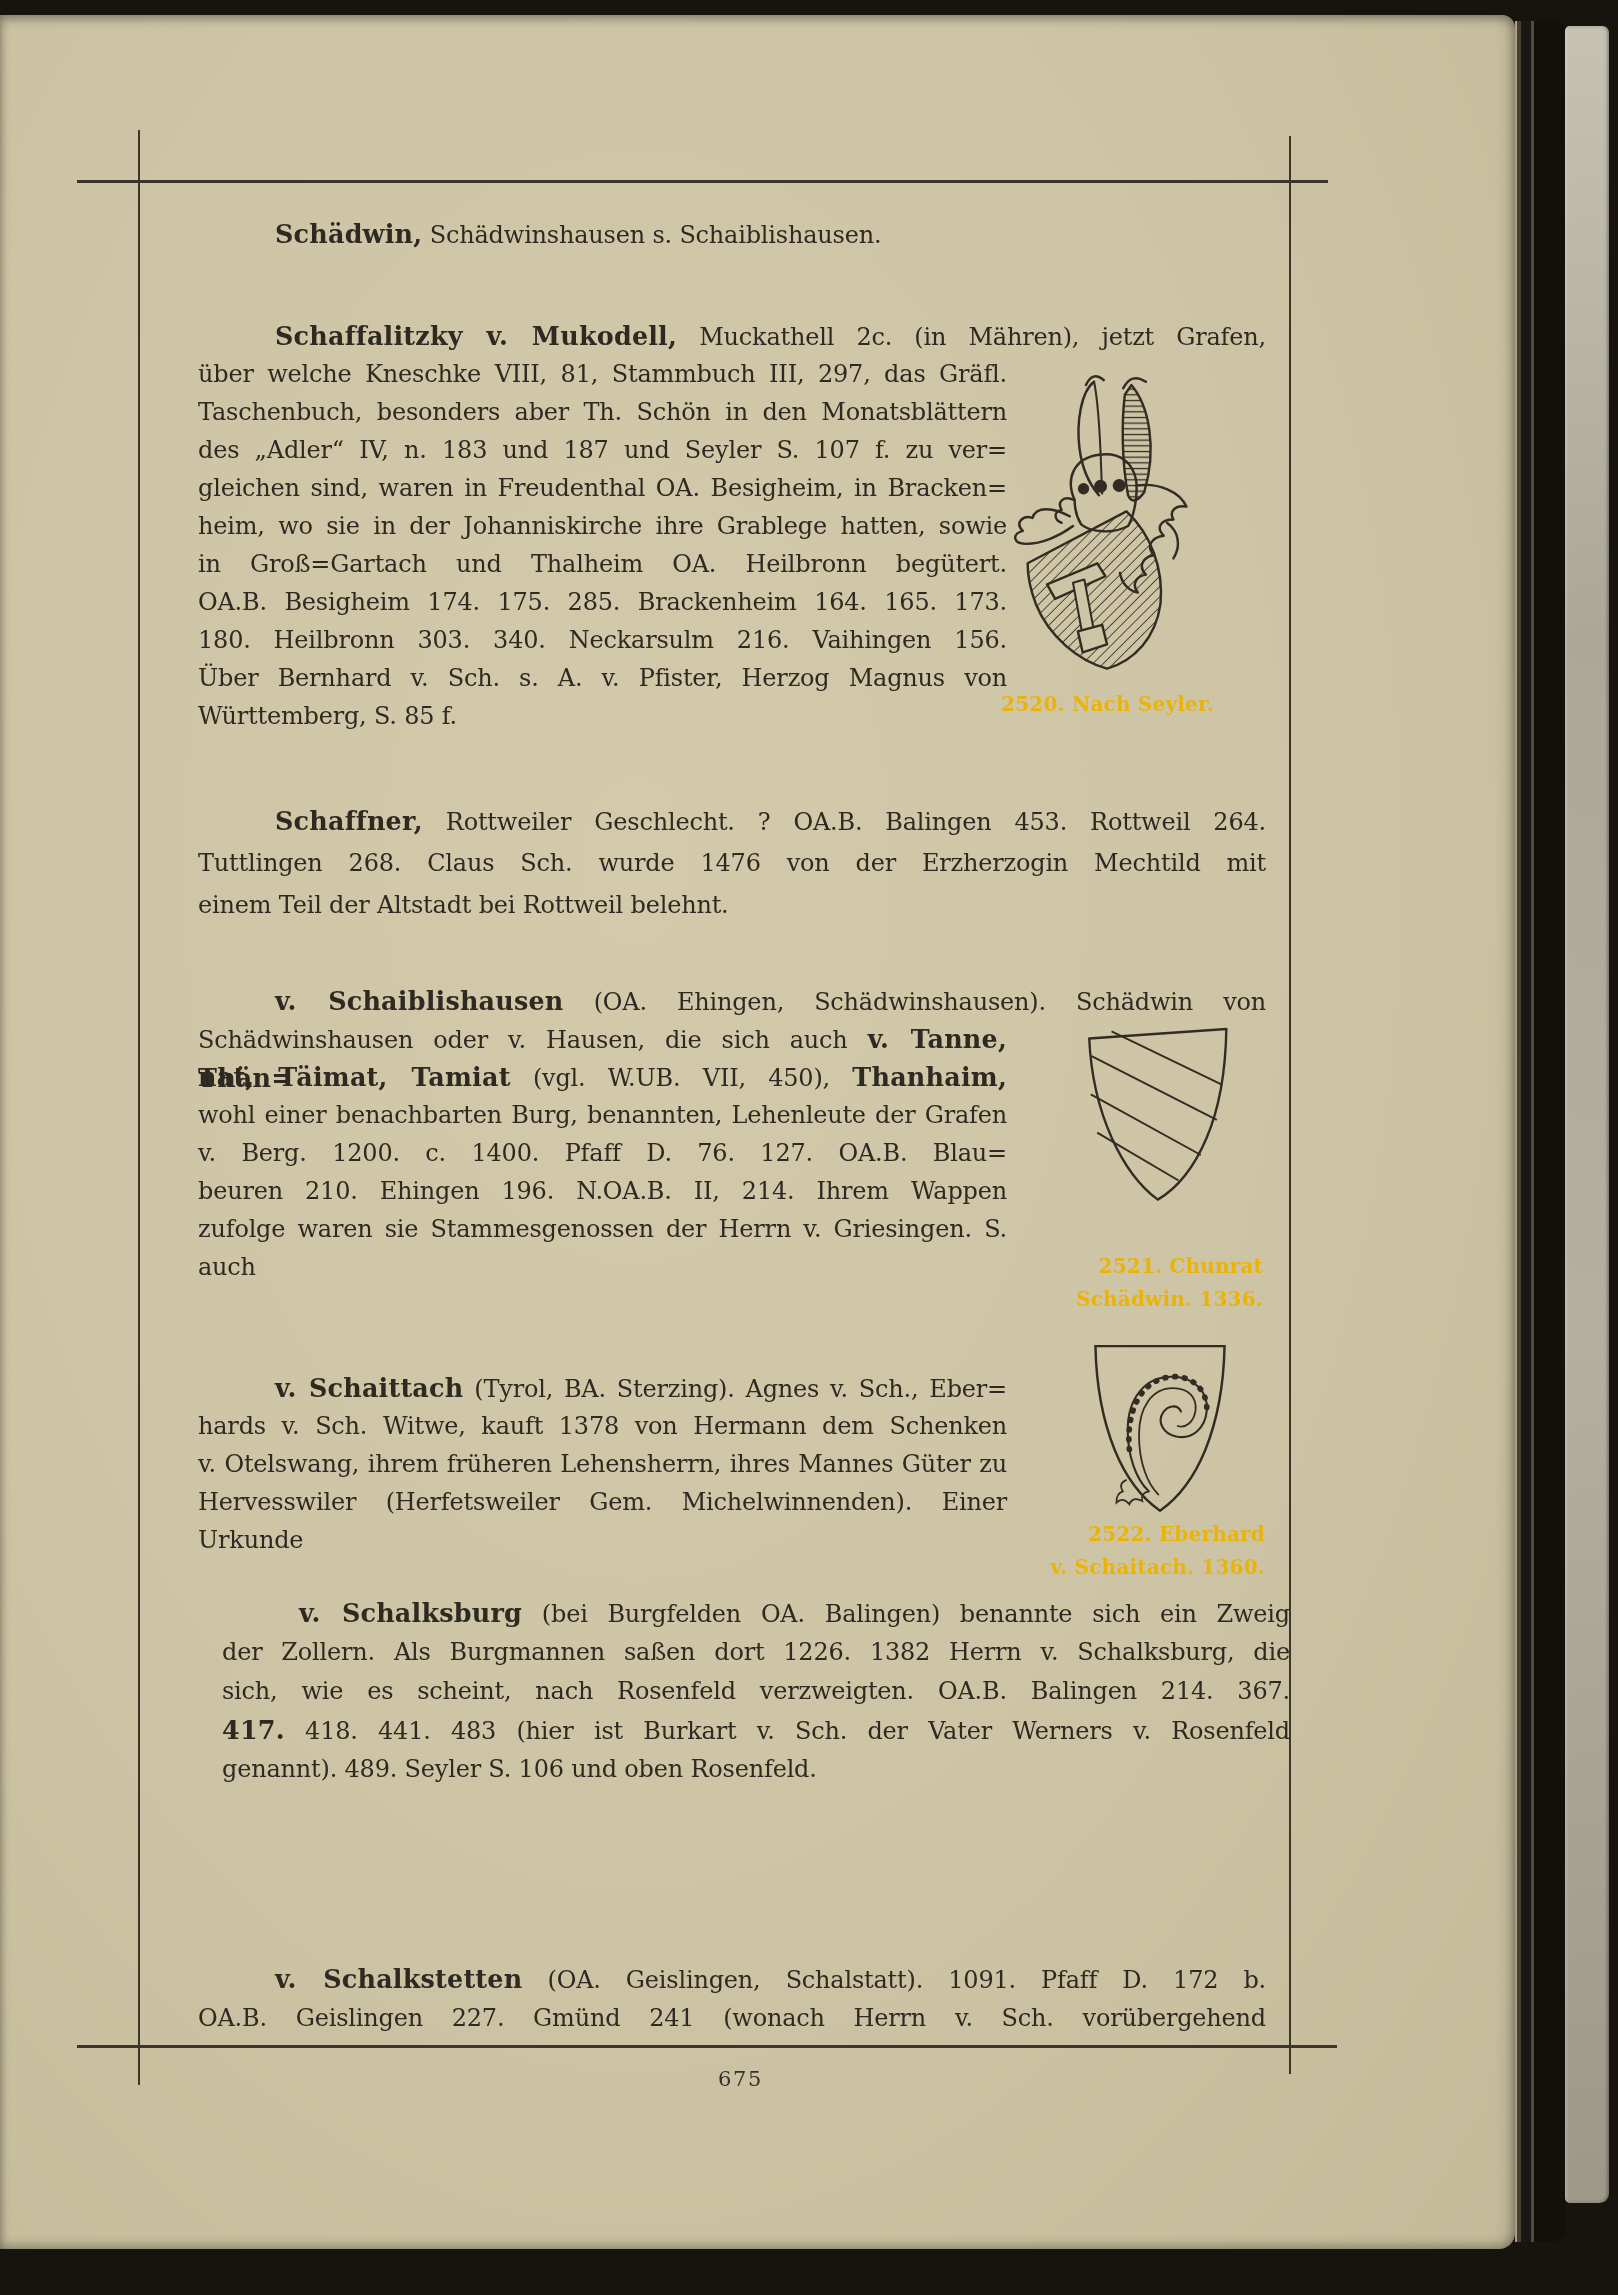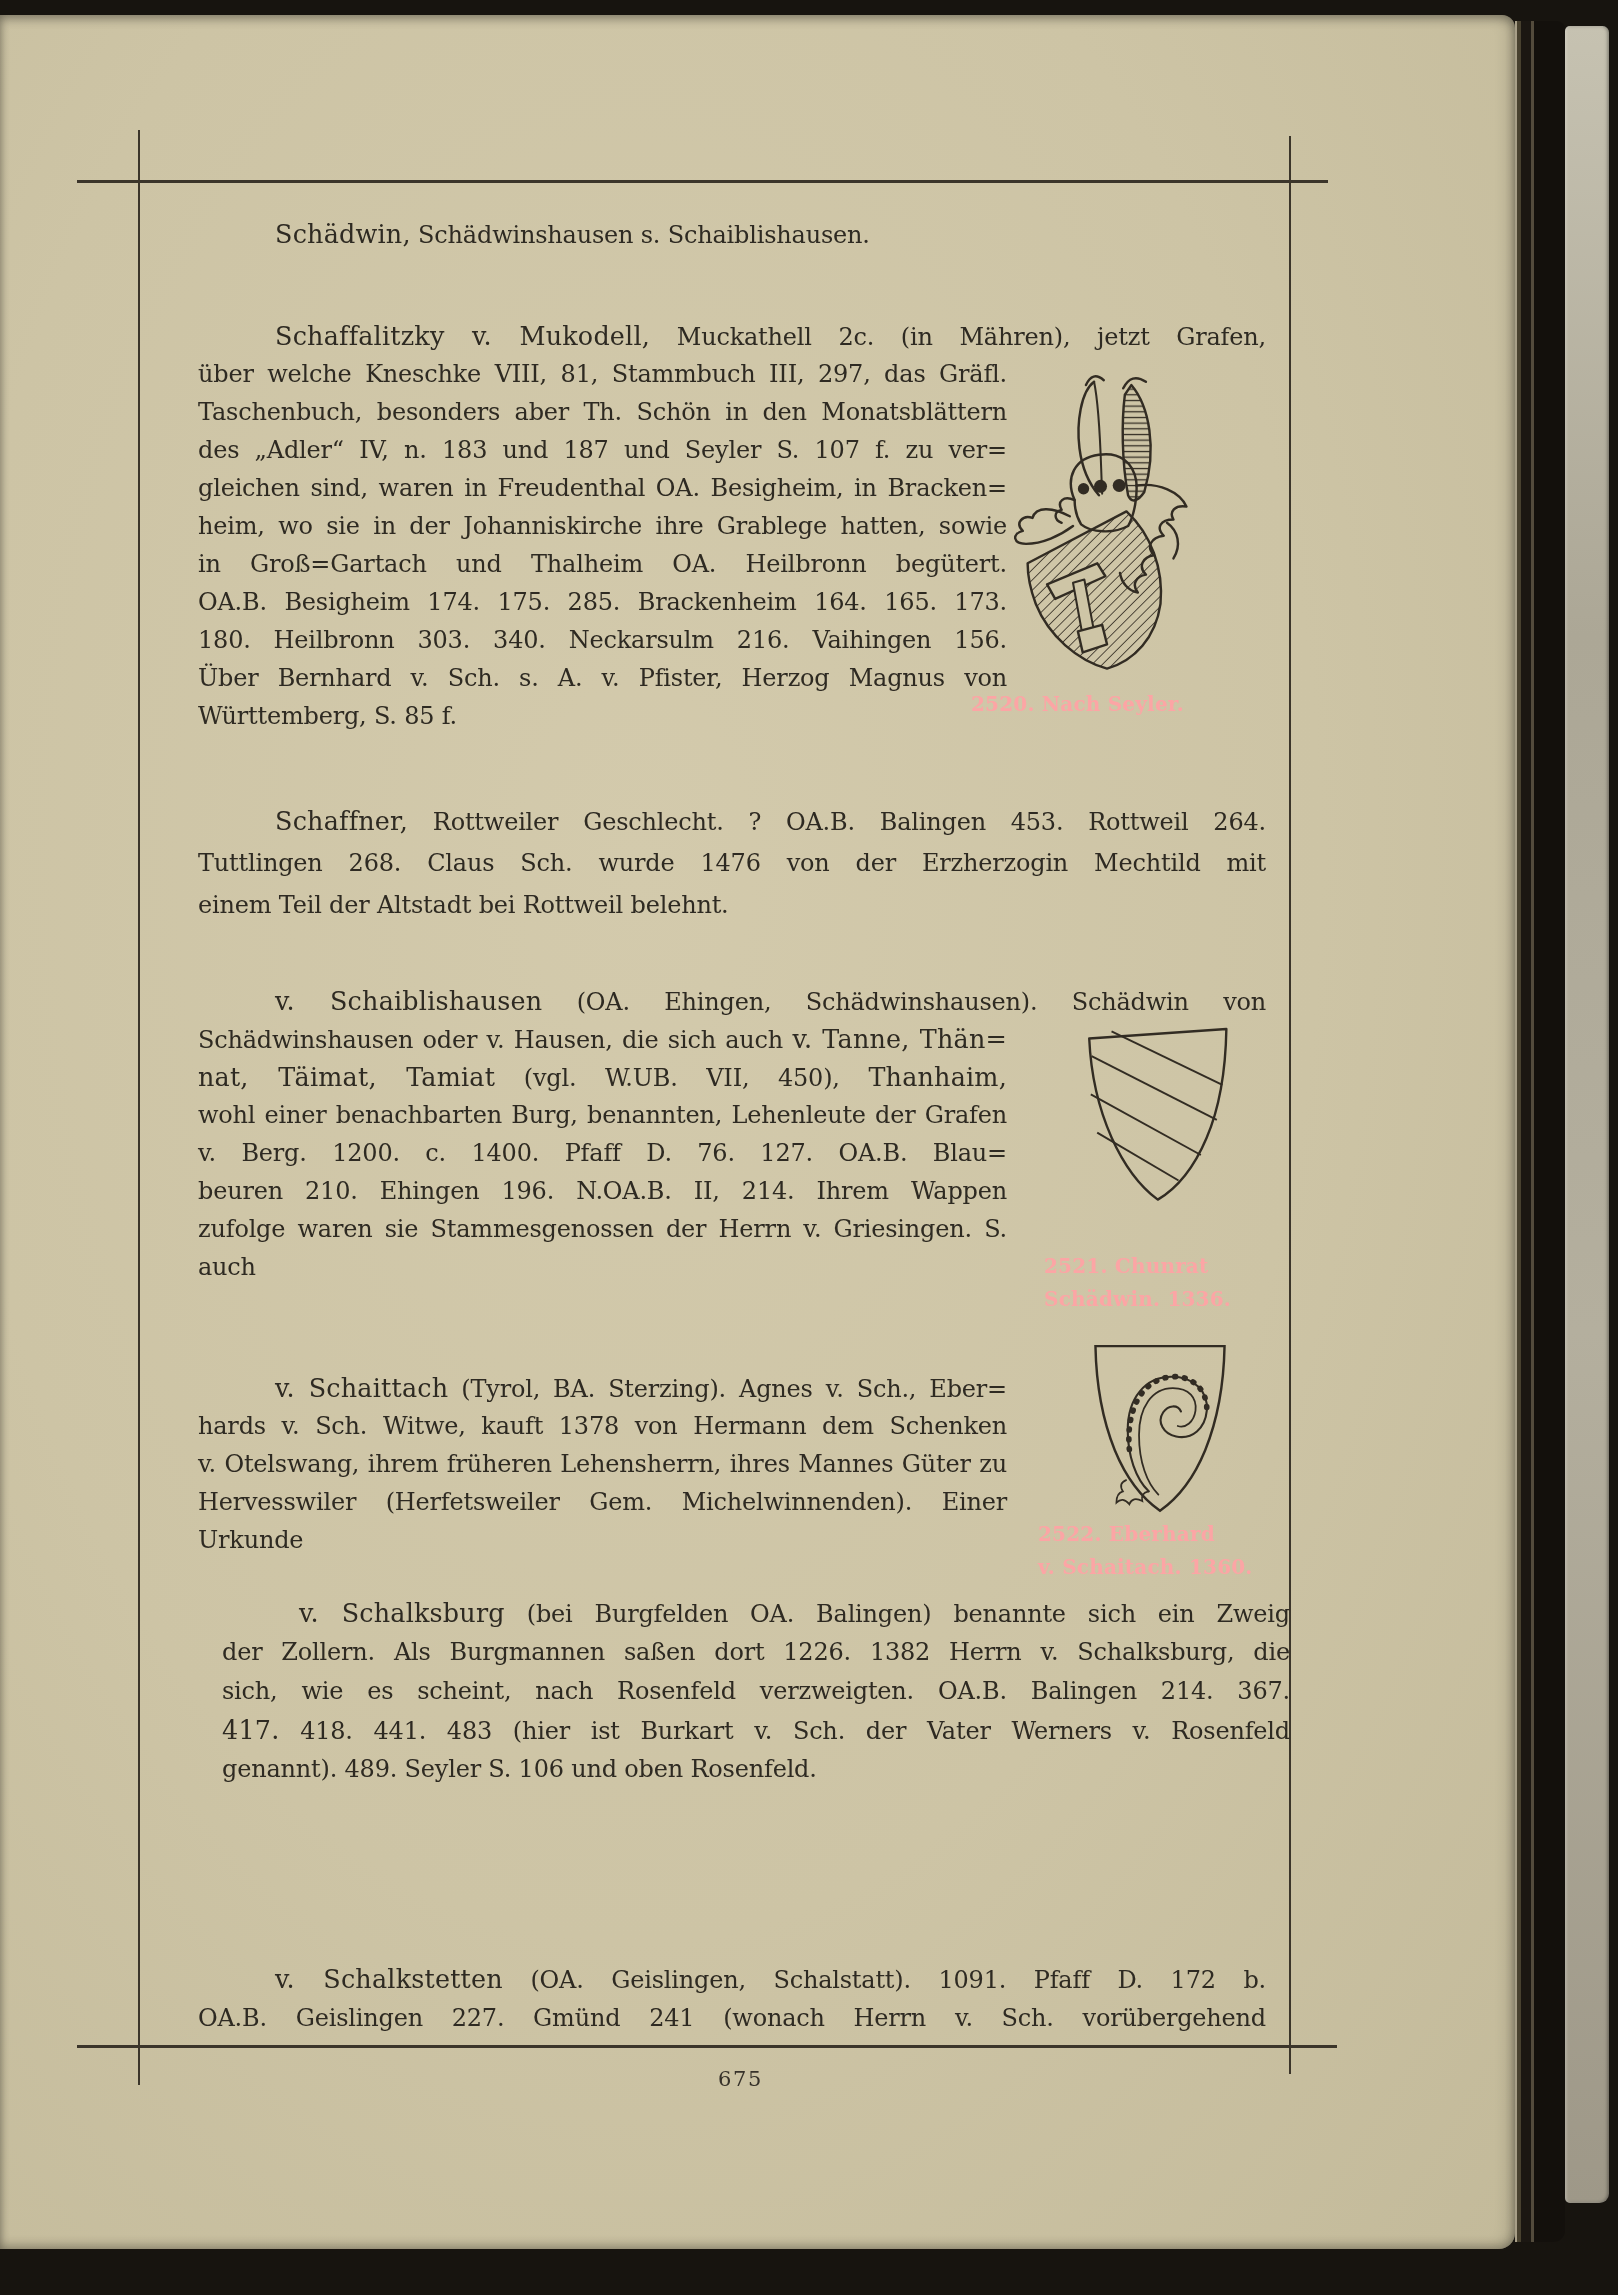--- a/index.html
+++ b/index.html
@@ -31,25 +31,25 @@
   .line{
     box-sizing:border-box;
     font-size:24px;line-height:var(--lh);height:var(--lh);
     color:#2e2a22;letter-spacing:-0.2px;
     text-align:left;
   }
   .line.just{text-align:justify;text-align-last:justify;}
   .w-full{width:1068px;}
   .w-narrow{width:809px;}
   .indent{padding-left:77px;}
-  .hw{font-weight:normal;font-size:1.06em;letter-spacing:0.2px;}
+  .hw{font-weight:bold;font-size:1.06em;letter-spacing:0.2px;}
   .fig{position:absolute;}
   .fig-caption{
-    position:absolute;text-align:left;font-weight:bold;font-size:20px;
-    color:#fca5a5;line-height:33px;letter-spacing:0.2px;
+    position:absolute;text-align:right;font-weight:bold;font-size:20px;
+    color:#eab308;line-height:33px;letter-spacing:0.2px;
   }
   .page-number{
     position:absolute;left:700px;top:2067px;width:81px;text-align:center;
     font-size:21px;color:#37322a;letter-spacing:1.6px;
   }
 </style>
 </head>
 <body>
 
 <div class="paper"></div>

